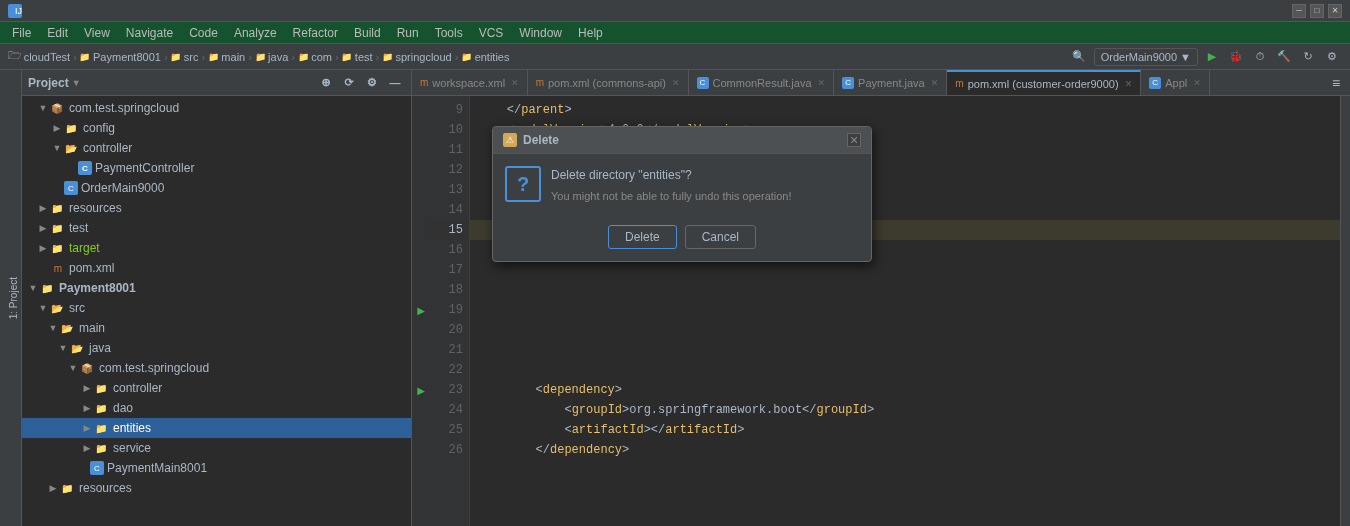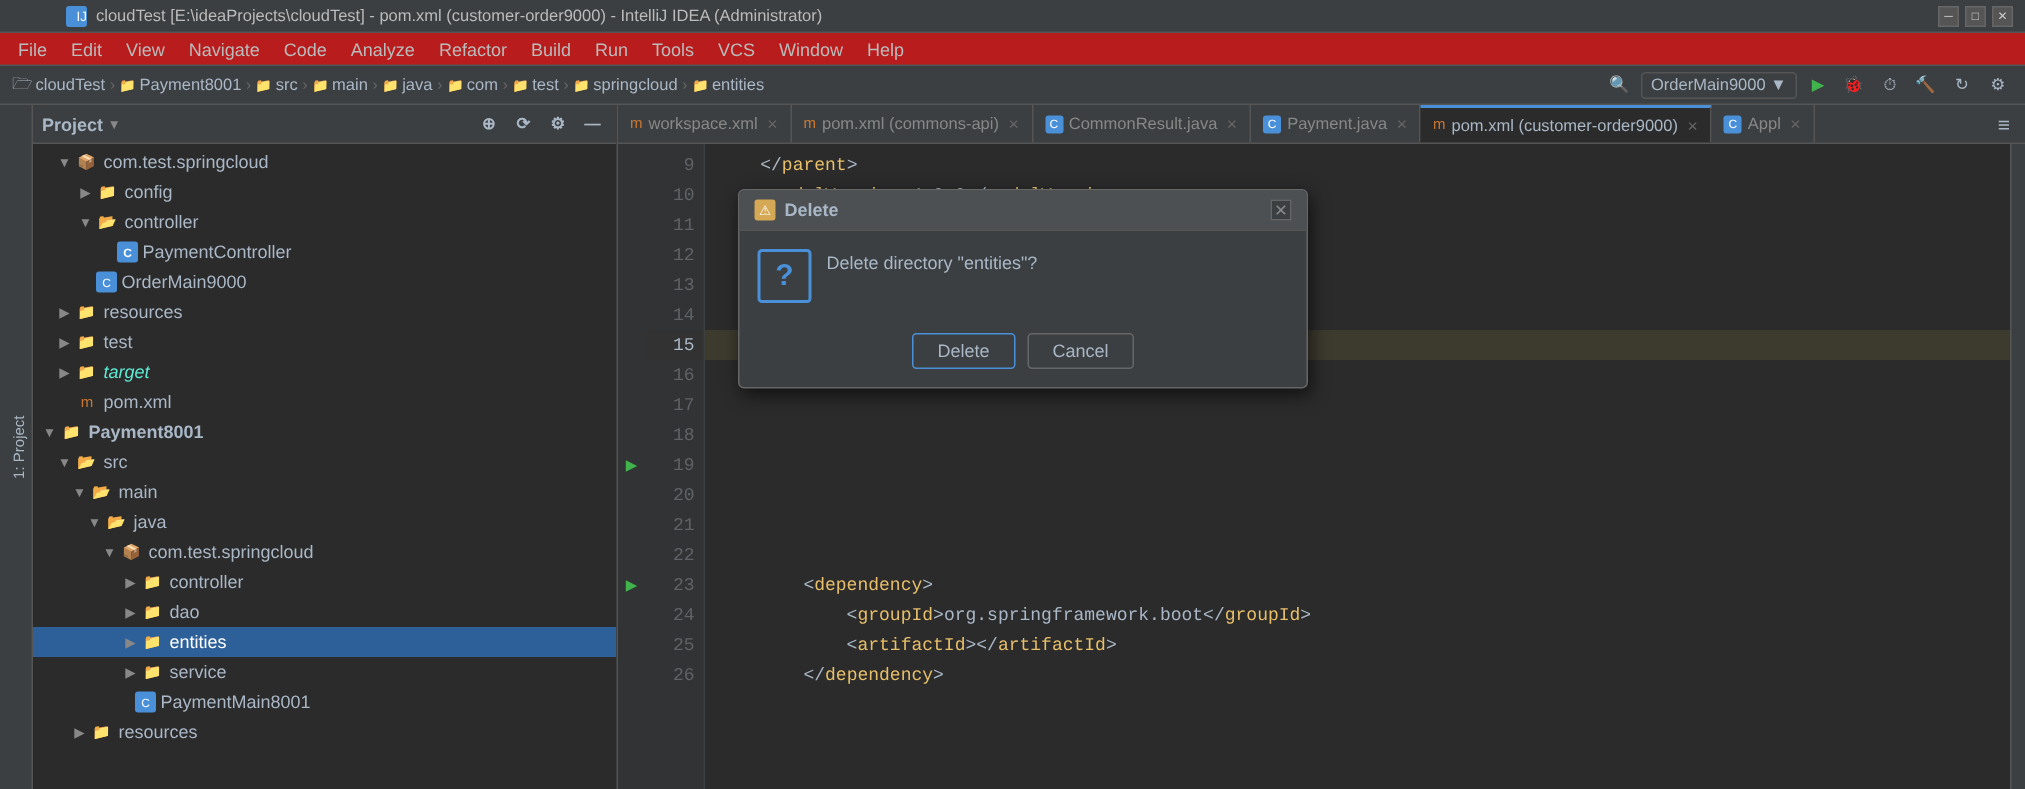--- a/index.html
+++ b/index.html
@@ -29,42 +29,41 @@
       width: 14px; height: 14px;
       background: #4a90d9;
       border-radius: 2px;
       margin-right: 6px;
       display: inline-flex;
       align-items: center;
       justify-content: flex-end;
       font-size: 9px;
       color: white;
       font-weight: normal;
-      margin-left: 36px;
     }
     .title-bar .window-controls {
       margin-left: auto;
       display: flex;
       gap: 4px;
     }
     .title-bar .win-btn {
       width: 14px; height: 14px;
       background: #555;
       border: 1px solid #666;
       display: inline-flex;
       align-items: center;
       justify-content: center;
       font-size: 8px;
       color: #ccc;
       cursor: pointer;
     }
 
     
     .menu-bar {
-      background: #b91c1c;
+      background: #14532d;
       height: 22px;
       display: flex;
       align-items: center;
       padding: 0 4px;
       border-bottom: 1px solid #555;
       font-size: 12px;
       color: #bbbbbb;
     }
     .menu-item {
       padding: 2px 8px;
@@ -418,21 +417,20 @@
       border-left: 1px solid #555;
     }
   </style>
 </head>
 <body>
 
 <div class="title-bar">
   <div class="app-icon">
       <span>IJ</span>
     </div>
-  <span>cloudTest [E:\ideaProjects\cloudTest] - pom.xml (customer-order9000) - IntelliJ IDEA (Administrator)</span>
   <div class="window-controls">
     <div class="win-btn">─</div>
     <div class="win-btn">□</div>
     <div class="win-btn">✕</div>
   </div>
 </div>
 
 <div class="menu-bar">
   <span class="menu-item">File</span>
   <span class="menu-item">Edit</span>
@@ -543,21 +541,21 @@
         <span>resources</span>
       </div>
       <div class="tree-node" style="padding-left:14px;">
         <span class="tree-arrow">▶</span>
         <span class="tree-icon folder-icon">📁</span>
         <span>test</span>
       </div>
       <div class="tree-node" style="padding-left:14px;">
         <span class="tree-arrow">▶</span>
         <span class="tree-icon folder-icon" style="color:#888;">📁</span>
-        <span style="color:#5eead4;font-style:italic;">target</span>
+        <span style="color:#84cc16;">target</span>
       </div>
       <div class="tree-node" style="padding-left:14px;">
         <span class="tree-arrow"></span>
         <span class="tree-icon" style="color:#cc7832;font-size:10px;margin-right:3px;">m</span>
         <span>pom.xml</span>
       </div>
       <div class="tree-node" style="padding-left:4px;">
         <span class="tree-arrow">▼</span>
         <span class="tree-icon" style="color:#d4a855;font-size:10px;margin-right:3px;">📁</span>
         <span style="font-weight:bold;">Payment8001</span>
@@ -747,20 +745,21 @@
         <div class="dialog">
           <div class="dialog-title-bar">
             <div class="dialog-icon">⚠</div>
             <span class="dialog-title">Delete</span>
             <div class="dialog-close">✕</div>
           </div>
           <div class="dialog-body">
             <div class="dialog-question-icon">?</div>
             <div class="dialog-text">
               <div class="dialog-main-text">Delete directory "entities"?</div>
+              <div class="dialog-sub-text">You might not be able to fully undo this operation!</div>
             </div>
           </div>
           <div class="dialog-buttons">
             <button class="dialog-btn primary">Delete</button>
             <button class="dialog-btn">Cancel</button>
           </div>
         </div>
       </div>
 
     </div>

